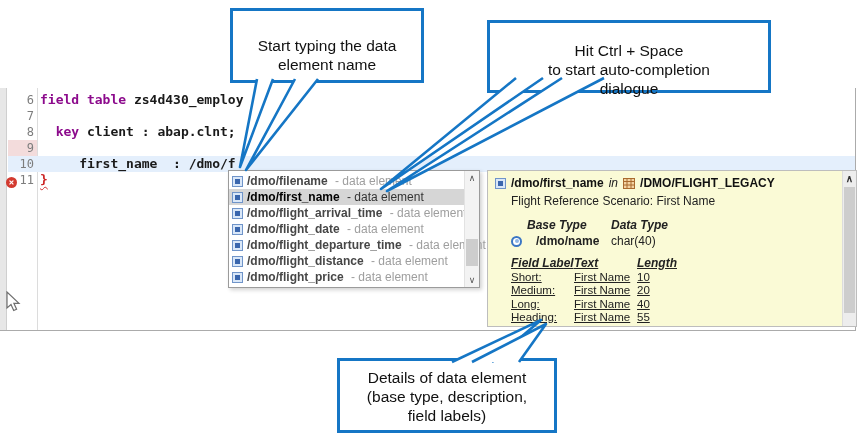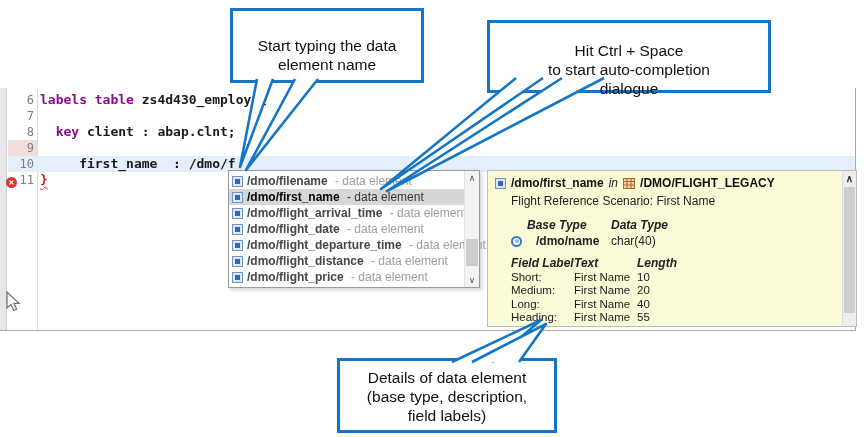--- a/index.html
+++ b/index.html
@@ -50,21 +50,21 @@
   #panel-header .pcontainer { font-weight:bold; color:#111; }
   #panel-desc { position:absolute; left:23px; top:23px; }
   #base-grid { position:absolute; left:23px; top:47px; display:grid; grid-template-columns:100px auto; row-gap:2px; }
   .bt-label { font-weight:bold; font-style:italic; padding-left:16px; }
   .bt-label.second { padding-left:0; }
   .bt-val { display:flex; align-items:center; gap:14px; font-weight:bold; }
   .dom-icon { flex:0 0 auto; position:relative; width:11px; height:11px; border-radius:50%;
               border:2px solid #3a76c4; background:#fff; }
   .dom-icon::after { content:""; position:absolute; left:1.5px; top:1.5px; width:4px; height:4px; border-radius:50%; background:#8fb6e6; }
   #field-grid { position:absolute; left:23px; top:86px; display:grid; grid-template-columns:63px 63px 44px;
-                font-size:11.5px; line-height:13.5px; }
+                font-size:11.5px; line-height:13.5px;text-decoration:underline; }
   #field-grid .fh { font-weight:bold; font-style:italic; font-size:12px; }
 
   
   .callout { position:absolute; background:#fff; border:3px solid #1576c5; text-align:center;
              font-size:15.5px; line-height:19px; color:#111; white-space:pre-line; z-index:15; }
   #callout-left   { left:230px; top:8px;   width:194px; height:75px; padding-top:25px; }
   #callout-right  { left:487px; top:20px;   width:284px; height:73px; padding-top:18px; }
   #callout-bottom { left:337px; top:358px; width:220px; height:75px; padding-top:7px; }
 
   #tails { position:absolute; left:0; top:0; z-index:20; pointer-events:none; }
@@ -83,21 +83,21 @@
 
     <div class="lnum" style="top:4px">6</div>
     <div class="lnum" style="top:20px">7</div>
     <div class="lnum" style="top:36px">8</div>
     <div class="lnum" style="top:52px">9</div>
     <div class="lnum" style="top:68px">10</div>
     <div class="lnum" style="top:84px">11</div>
 
     <div id="error-icon">✕</div>
 
-    <div class="codeline" style="top:4px"><span class="kw">labels table</span><span> zs4d430_employ {</span></div>
+    <div class="codeline" style="top:4px"><span class="kw">field table</span><span> zs4d430_employ {</span></div>
     <div class="codeline" style="top:36px"><span>  </span><span class="kw">key</span><span> client : abap.clnt;</span></div>
     <div class="codeline" style="top:68px"><span>     first_name  : /dmo/f</span></div>
     <div class="codeline" style="top:84px"><span class="brace-err">}</span></div>
   </div>
 
   <div id="popup">
     <div id="popup-rows">
       <div class="citem">
           <span class="de-icon"></span>
           <span class="cname">/dmo/filename</span>

